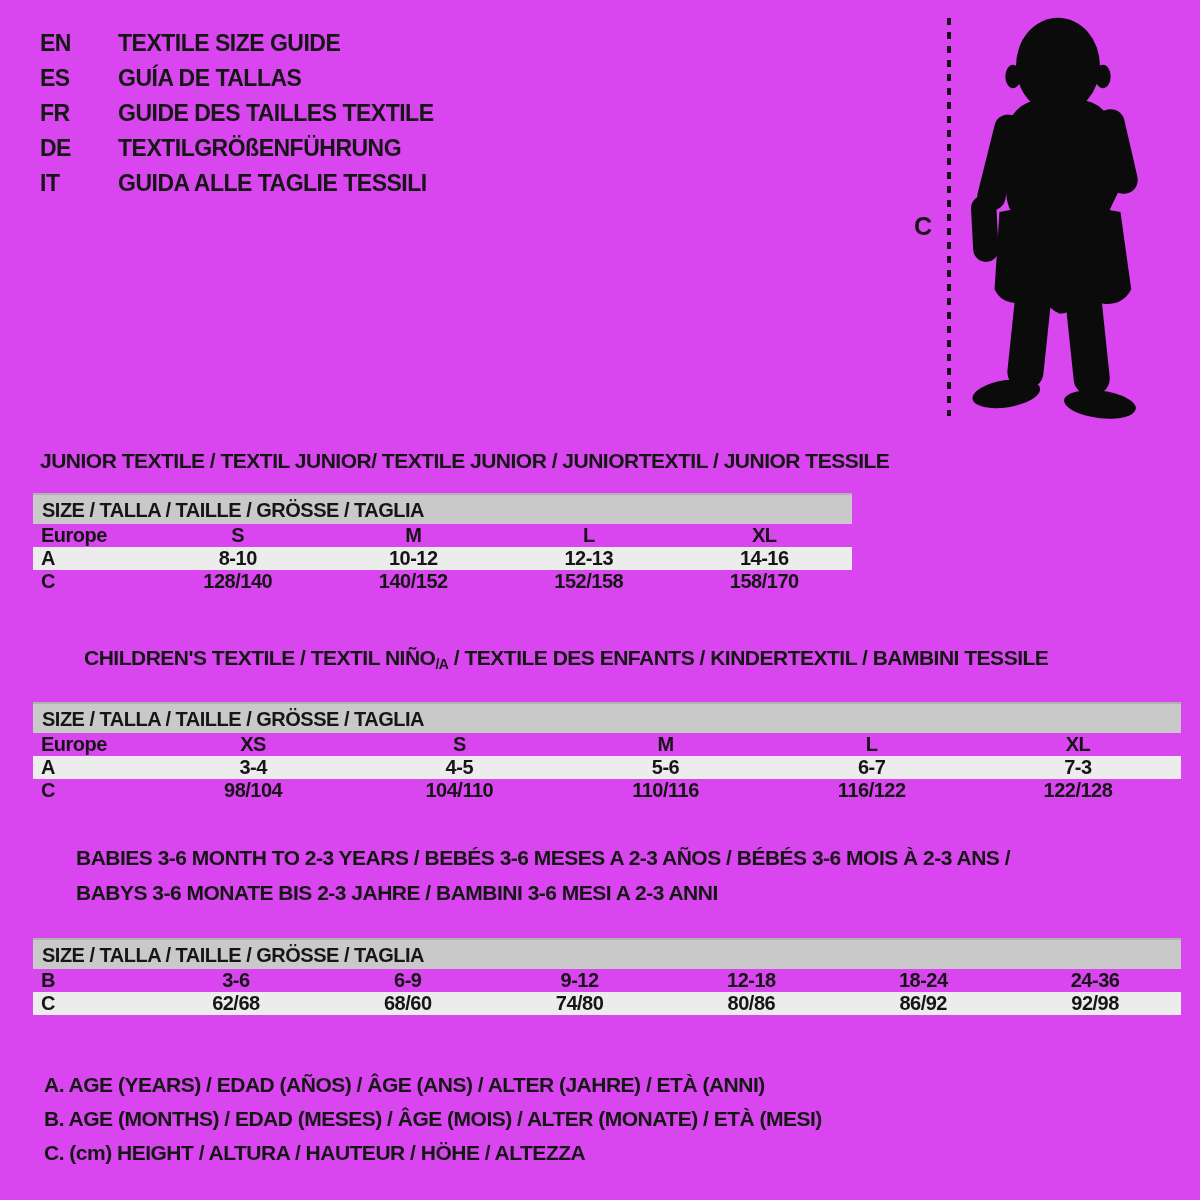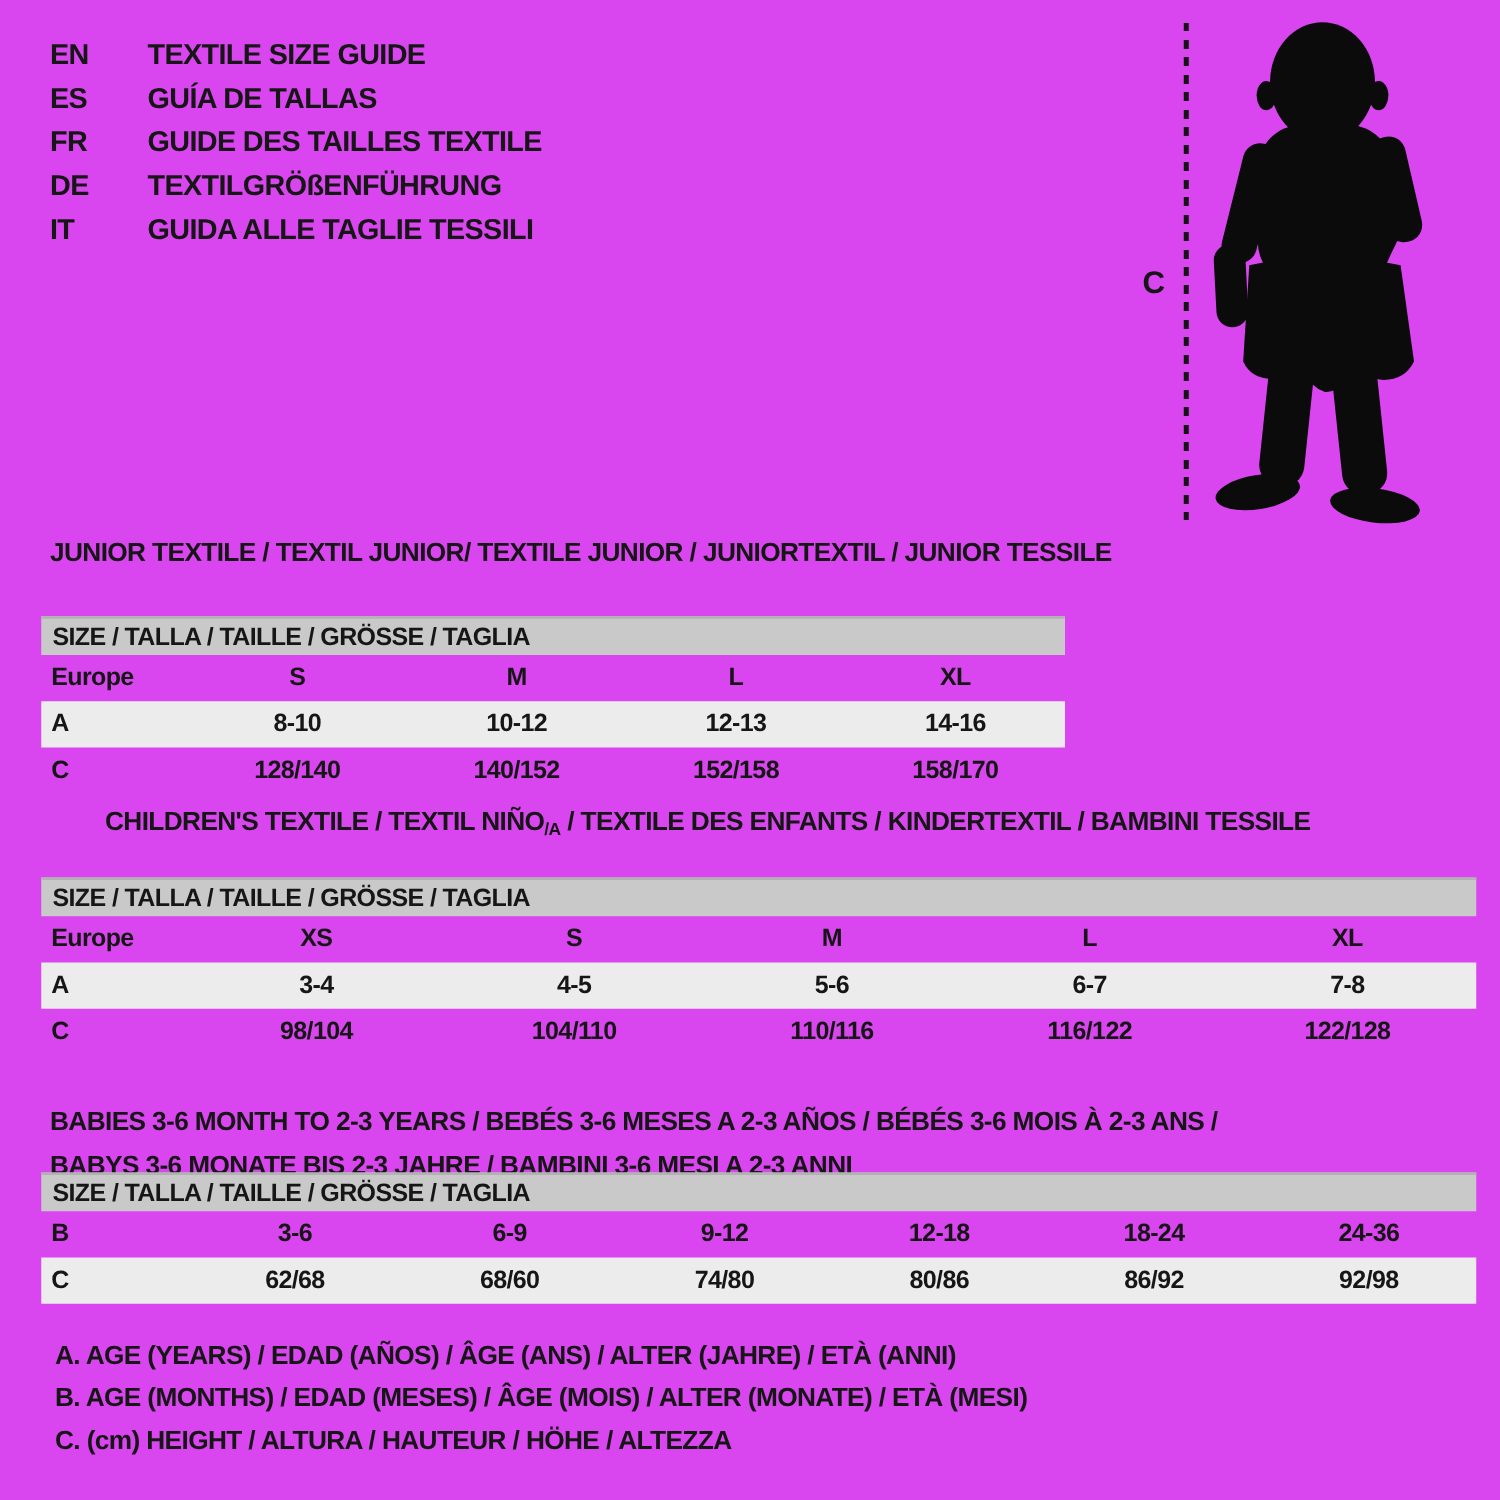--- a/index.html
+++ b/index.html
@@ -38,21 +38,21 @@
   
   .size-table { position: absolute; left: 33px; margin-top: 12px; }
   .tbl-header {
     height: 31px; line-height: 31px;
     background: #c9c9c9;
     border-top: 2px solid #b2b2b2;
     box-sizing: border-box;
     padding-left: 9px;
     font-size: 20px;
   }
-  .tbl-row { display: flex; height: 37px; align-items: center; font-size: 20px; }
+  .tbl-row { display: flex; height: 23px; align-items: center; font-size: 20px; }
   .tbl-row .cell { flex: 1; text-align: center; }
   .tbl-row .cell.label { flex: 0 0 109px; text-align: left; padding-left: 8px; }
   .row-alt { background: #ececec; }
 
   
   .legend { position: absolute; left: 44px; top: 1068px; }
   .legend-line { height: 34px; line-height: 34px; font-size: 21px; white-space: nowrap; }
 </style>
 </head>
 <body>
@@ -104,21 +104,21 @@
 
         <rect x="52" y="278" width="37" height="108" rx="17" transform="rotate(6 70 332)"></rect>
         <rect x="112" y="281" width="37" height="112" rx="17" transform="rotate(-6 130 337)"></rect>
 
         <ellipse cx="47" cy="391" rx="35" ry="14" transform="rotate(-9 47 391)"></ellipse>
         <ellipse cx="143" cy="402" rx="37" ry="14" transform="rotate(7 143 402)"></ellipse>
       </g>
     </svg>
   </div>
 
-  <div class="section-title" style="top:431px;">JUNIOR TEXTILE / TEXTIL JUNIOR/ TEXTILE JUNIOR / JUNIORTEXTIL / JUNIOR TESSILE</div>
+  <div class="section-title" style="top:449px;">JUNIOR TEXTILE / TEXTIL JUNIOR/ TEXTILE JUNIOR / JUNIORTEXTIL / JUNIOR TESSILE</div>
   <div class="size-table" style="top:481px; width:819px;">
     <div class="tbl-header">SIZE / TALLA / TAILLE / GRÖSSE / TAGLIA</div>
     <div class="tbl-row">
       <span class="cell label">Europe</span>
       <span class="cell">S</span>
       <span class="cell">M</span>
       <span class="cell">L</span>
       <span class="cell">XL</span>
     </div>
     <div class="tbl-row row-alt">
@@ -149,33 +149,33 @@
       <span class="cell">M</span>
       <span class="cell">L</span>
       <span class="cell">XL</span>
     </div>
     <div class="tbl-row row-alt">
       <span class="cell label">A</span>
       <span class="cell">3-4</span>
       <span class="cell">4-5</span>
       <span class="cell">5-6</span>
       <span class="cell">6-7</span>
-      <span class="cell">7-8</span>
+      <span class="cell">7-3</span>
     </div>
     <div class="tbl-row">
       <span class="cell label">C</span>
       <span class="cell">98/104</span>
       <span class="cell">104/110</span>
       <span class="cell">110/116</span>
       <span class="cell">116/122</span>
       <span class="cell">122/128</span>
     </div>
   </div>
 
-  <div class="section-title two-line" style="top:880px;">
+  <div class="section-title two-line" style="top:840px;margin-left:36px;">
     <div class="line">BABIES 3-6 MONTH TO 2-3 YEARS / BEBÉS 3-6 MESES A 2-3 AÑOS / BÉBÉS 3-6 MOIS À 2-3 ANS /</div>
     <div class="line">BABYS 3-6 MONATE BIS 2-3 JAHRE / BAMBINI 3-6 MESI A 2-3 ANNI</div>
   </div>
   <div class="size-table" style="top:926px; width:1148px;">
     <div class="tbl-header">SIZE / TALLA / TAILLE / GRÖSSE / TAGLIA</div>
     <div class="tbl-row">
       <span class="cell label">B</span>
       <span class="cell">3-6</span>
       <span class="cell">6-9</span>
       <span class="cell">9-12</span>

